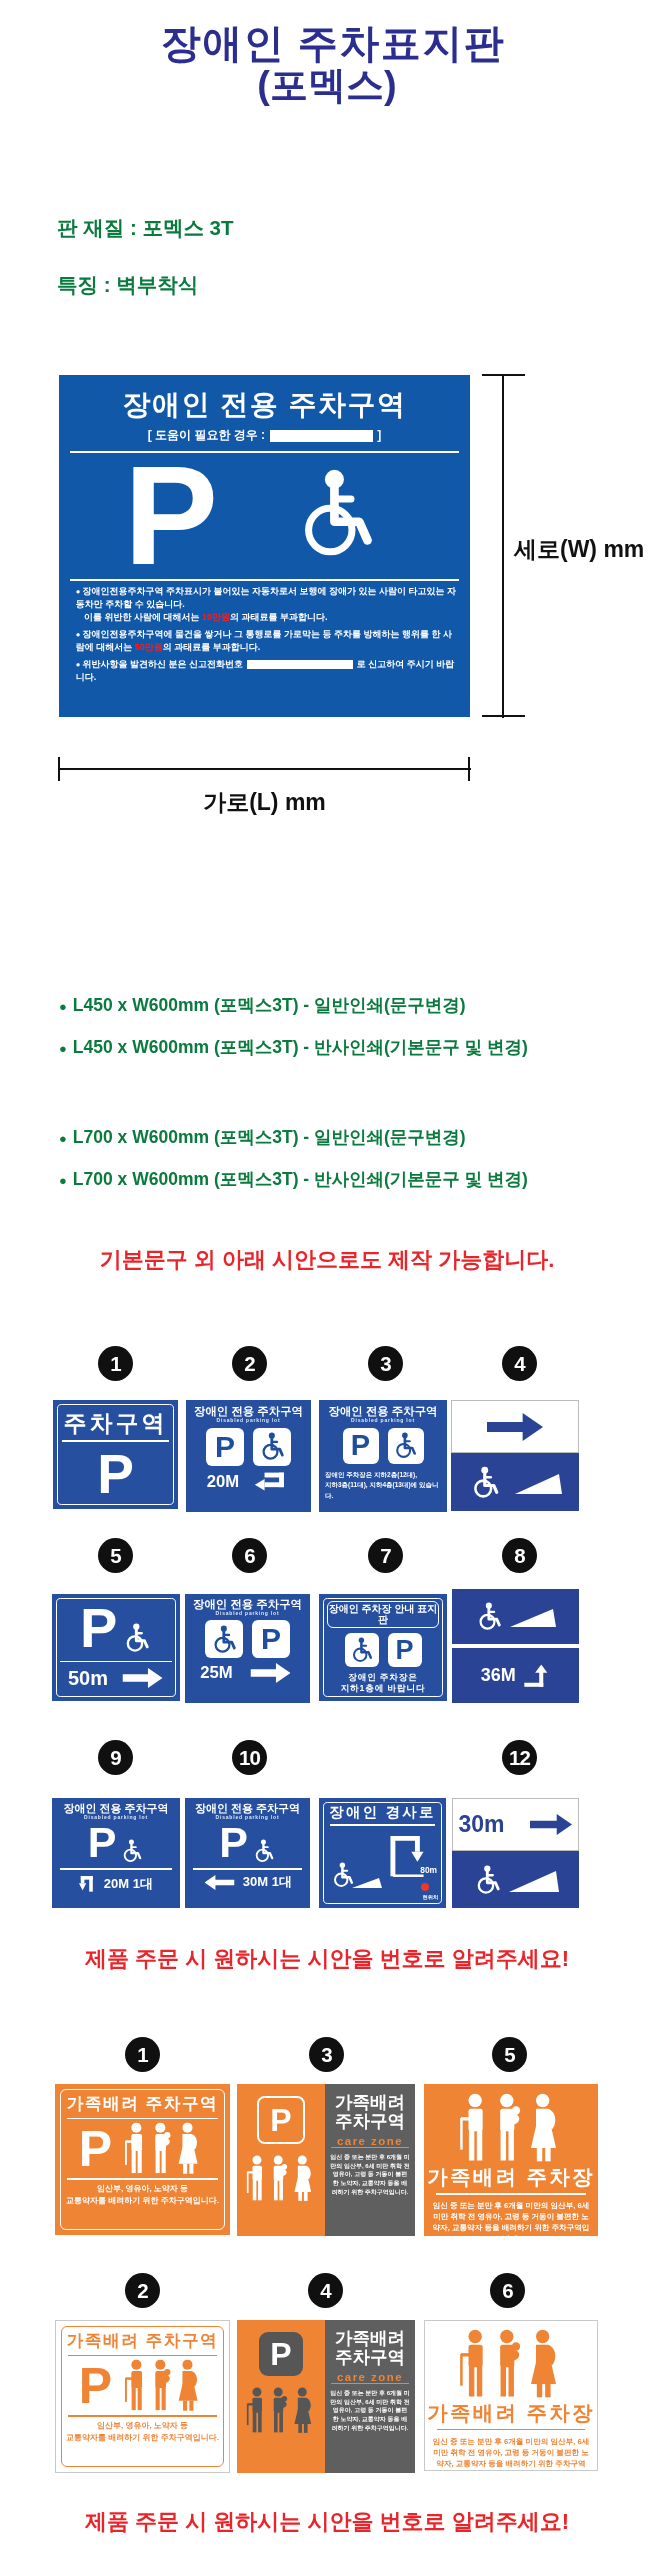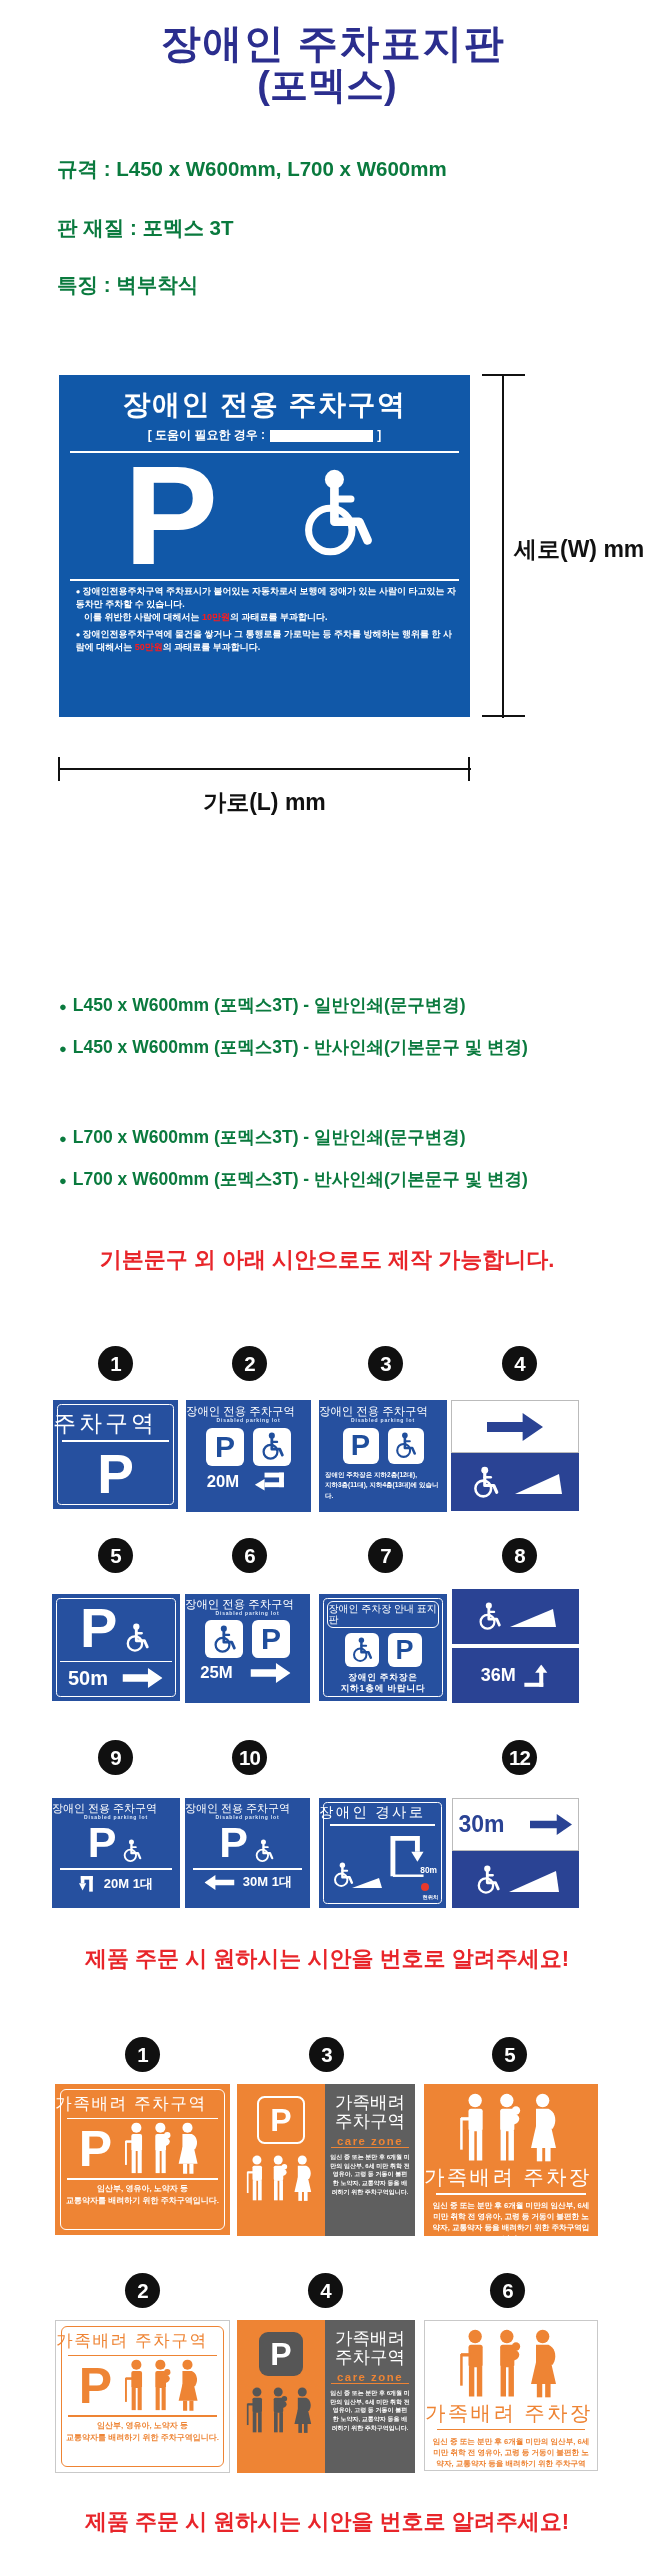--- a/index.html
+++ b/index.html
@@ -43,21 +43,21 @@
   .red-line{left:0;width:654px;text-align:center;color:#e8252a;font-weight:bold;font-size:22px;}
 
   
   .badge{position:absolute;width:35px;height:35px;border-radius:50%;background:#101010;color:#fff;
          font-weight:bold;font-size:20.5px;display:flex;align-items:center;justify-content:center;letter-spacing:-0.8px;}
 
   
   .bsign{position:absolute;background:#26509f;color:#fff;overflow:hidden;}
   .ib{position:absolute;inset:3.8px;border:1.5px solid #fff;border-radius:4.6px;pointer-events:none;}
   .hl{height:1.5px;background:#fff;margin:4.6px 9px;}
-  .ttl{font-weight:normal;line-height:1.1;}
+  .ttl{text-align:center;font-weight:bold;line-height:1.1;}
   .sub{text-align:center;font-weight:bold;font-size:5px;letter-spacing:0.8px;color:#dce8fa;}
   .boxrow{display:flex;justify-content:center;gap:9px;}
   .wbox{background:#fff;border-radius:6px;color:#1f4e9c;display:flex;align-items:center;
         justify-content:center;font-weight:bold;}
   .brow{display:flex;align-items:center;justify-content:center;gap:13px;}
   .dist{font-weight:bold;}
   .navy{background:#2a4394;}
   .ramp{width:0;height:0;border-style:solid;border-color:transparent;}
   .white-panel{background:#fff;display:flex;align-items:center;justify-content:center;}
 
@@ -140,21 +140,20 @@
   </defs>
 </svg>
 
 <div class="canvas">
 
   <div class="abs page-title">
     <div class="l1">장애인 주차표지판</div>
     <div class="l2">(포멕스)</div>
   </div>
 
-  <div class="abs spec" style="top:155px">규격 : L450 x W600mm, L700 x W600mm</div>
   <div class="abs spec" style="top:214px">판 재질 : 포멕스 3T</div>
   <div class="abs spec" style="top:271px">특징 : 벽부착식</div>
 
   <div class="abs main-sign">
     <div class="ms-title">장애인 전용 주차구역</div>
     <div class="ms-help">
       <span>[ 도움이 필요한 경우 :</span><span class="blank-box"></span><span>]</span>
     </div>
     <div class="ms-hl" style="top:76px"></div>
     <div class="ms-p">P</div>
@@ -162,20 +161,23 @@
         <use href="#wheelchair"></use>
       </svg>
     <div class="ms-hl" style="top:204px"></div>
     <div class="ms-notices">
       <p class="notice">
         <span class="blt">●</span><span>장애인전용주차구역 주차표시가 붙어있는 자동차로서 보행에 장애가 있는 사람이 타고있는 자동차만 주차할 수 있습니다.</span><br>
         <span style="margin-left:8.4px">이를 위반한 사람에 대해서는 </span><span class="fine">10만원</span><span>의 과태료를 부과합니다.</span>
       </p>
       <p class="notice">
         <span class="blt">●</span><span>장애인전용주차구역에 물건을 쌓거나 그 통행로를 가로막는 등 주차를 방해하는 행위를 한 사람에 대해서는 </span><span class="fine">50만원</span><span>의 과태료를 부과합니다.</span>
+      </p>
+      <p class="notice">
+        <span class="blt">●</span><span>위반사항을 발견하신 분은 신고전화번호</span><span class="blank-sm"></span><span>로 신고하여 주시기 바랍니다.</span>
       </p>
     </div>
   </div>
 
   <div class="abs dim" style="left:482px;top:374px;width:43px;height:2.3px"></div>
   <div class="abs dim" style="left:502px;top:374px;width:2.3px;height:344px"></div>
   <div class="abs dim" style="left:482px;top:715px;width:43px;height:2.3px"></div>
   <div class="abs dim-label" style="left:514px;top:534px">세로(W) mm</div>
 
   <div class="abs dim" style="left:58px;top:757px;width:2.3px;height:24px"></div>

